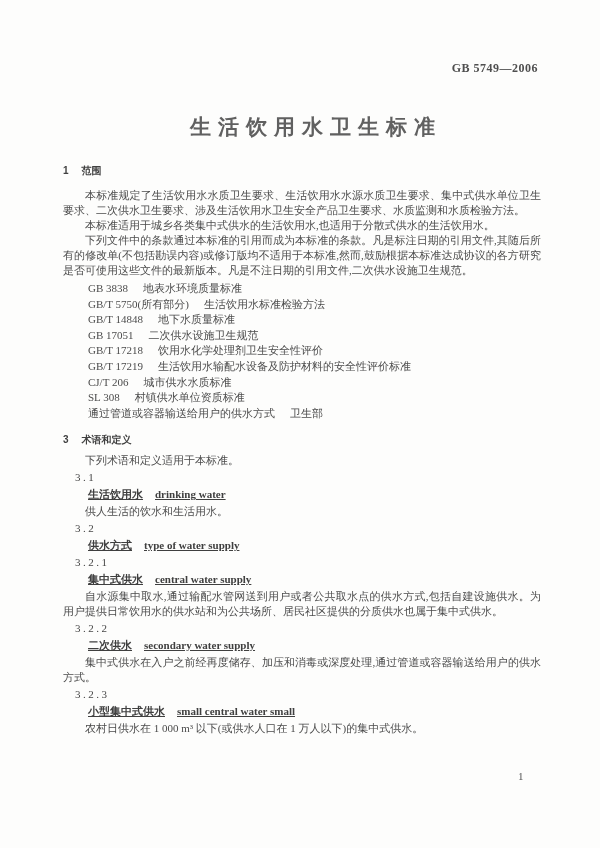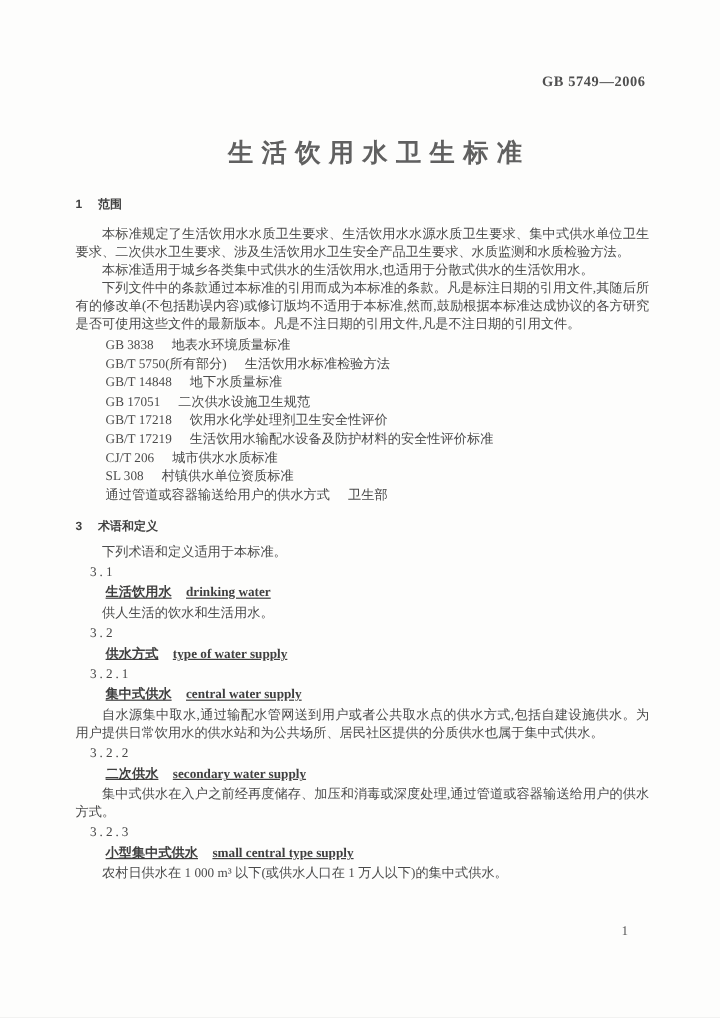--- a/index.html
+++ b/index.html
@@ -98,21 +98,21 @@
   <h1 class="doc-title">生活饮用水卫生标准</h1>
 
   <div class="content">
 
     <div class="sec-h sec-h-1">
       <span class="sec-num">1</span><span class="sec-title">范围</span>
     </div>
     <p class="para">本标准规定了生活饮用水水质卫生要求、生活饮用水水源水质卫生要求、集中式供水单位卫生要求、二次供水卫生要求、涉及生活饮用水卫生安全产品卫生要求、水质监测和水质检验方法。</p>
     <p class="para">本标准适用于城乡各类集中式供水的生活饮用水,也适用于分散式供水的生活饮用水。</p>
 
-    <p class="para">下列文件中的条款通过本标准的引用而成为本标准的条款。凡是标注日期的引用文件,其随后所有的修改单(不包括勘误内容)或修订版均不适用于本标准,然而,鼓励根据本标准达成协议的各方研究是否可使用这些文件的最新版本。凡是不注日期的引用文件,凡是不注日期的引用文件。</p>
+    <p class="para">下列文件中的条款通过本标准的引用而成为本标准的条款。凡是标注日期的引用文件,其随后所有的修改单(不包括勘误内容)或修订版均不适用于本标准,然而,鼓励根据本标准达成协议的各方研究是否可使用这些文件的最新版本。凡是不注日期的引用文件,二次供水设施卫生规范。</p>
 
     <div class="refs">
       <div class="ref-line"><span class="ref-code">GB 3838</span><span class="ref-name">地表水环境质量标准</span></div>
       <div class="ref-line"><span class="ref-code">GB/T 5750(所有部分)</span><span class="ref-name">生活饮用水标准检验方法</span></div>
       <div class="ref-line"><span class="ref-code">GB/T 14848</span><span class="ref-name">地下水质量标准</span></div>
       <div class="ref-line"><span class="ref-code">GB 17051</span><span class="ref-name">二次供水设施卫生规范</span></div>
       <div class="ref-line"><span class="ref-code">GB/T 17218</span><span class="ref-name">饮用水化学处理剂卫生安全性评价</span></div>
       <div class="ref-line"><span class="ref-code">GB/T 17219</span><span class="ref-name">生活饮用水输配水设备及防护材料的安全性评价标准</span></div>
       <div class="ref-line"><span class="ref-code">CJ/T 206</span><span class="ref-name">城市供水水质标准</span></div>
       <div class="ref-line"><span class="ref-code">SL 308</span><span class="ref-name">村镇供水单位资质标准</span></div>
@@ -142,21 +142,21 @@
     <p class="para def">自水源集中取水,通过输配水管网送到用户或者公共取水点的供水方式,包括自建设施供水。为用户提供日常饮用水的供水站和为公共场所、居民社区提供的分质供水也属于集中式供水。</p>
 
     <div class="clause-num">3.2.2</div>
     <div class="term-line">
       <span class="term-zh">二次供水</span><span class="term-en">secondary water supply</span>
     </div>
     <p class="para def">集中式供水在入户之前经再度储存、加压和消毒或深度处理,通过管道或容器输送给用户的供水方式。</p>
 
     <div class="clause-num">3.2.3</div>
     <div class="term-line">
-      <span class="term-zh">小型集中式供水</span><span class="term-en">small central type supply</span>
+      <span class="term-zh">小型集中式供水</span><span class="term-en">small central water small</span>
     </div>
     <p class="para def">农村日供水在 1 000 m³ 以下(或供水人口在 1 万人以下)的集中式供水。</p>
 
   </div>
 
   <div class="page-number">1</div>
 
 </div>
 
 </body></html>

